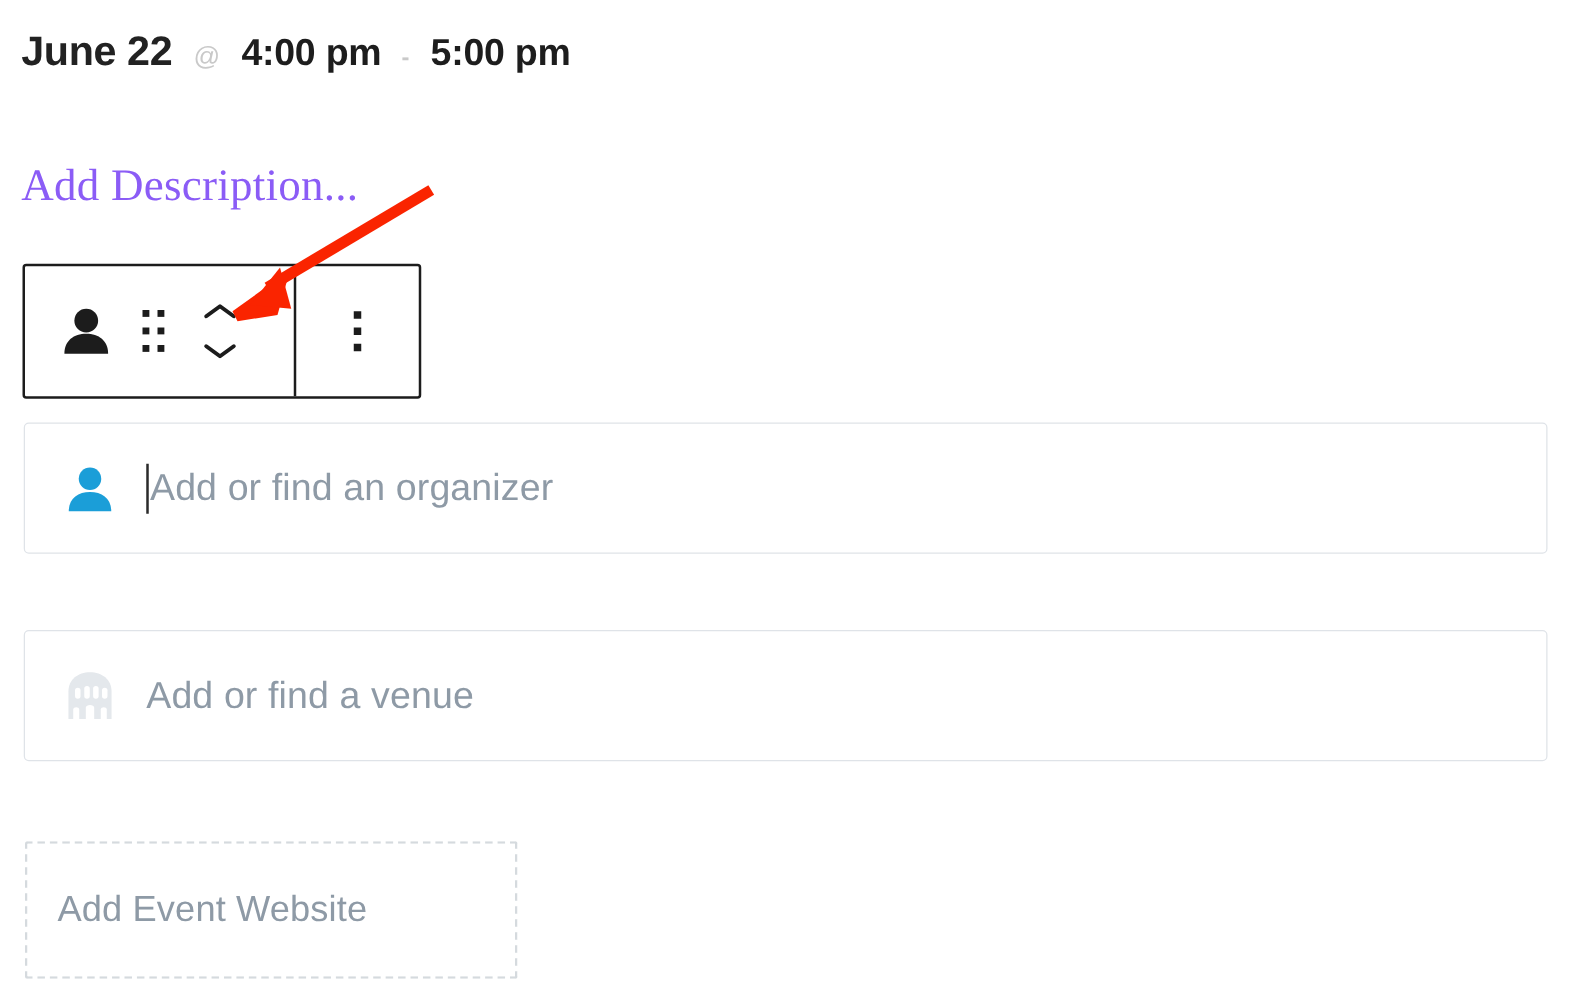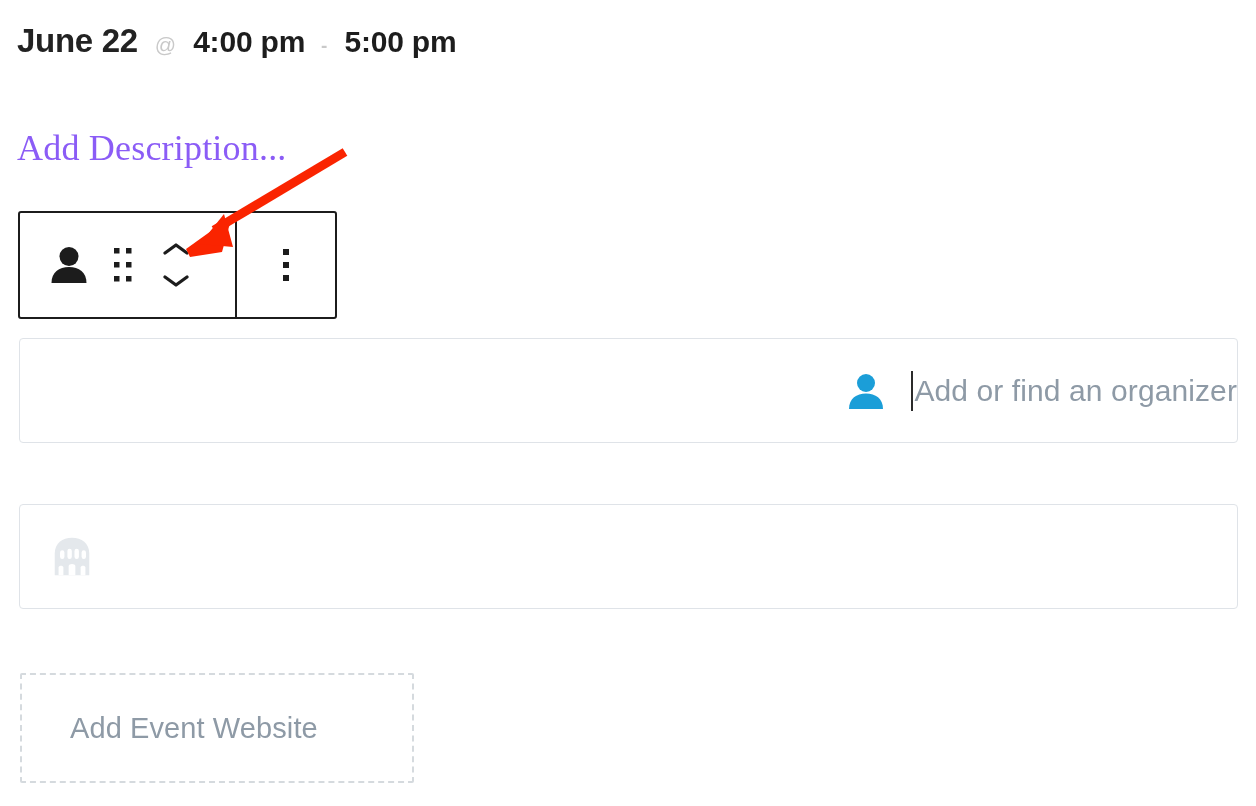--- a/index.html
+++ b/index.html
@@ -117,21 +117,21 @@
     position: absolute;
     left: 19px;
     width: 1219px;
     box-sizing: border-box;
     border: 1px solid #dfe3e8;
     border-radius: 4px;
     background: #ffffff;
     display: flex;
     align-items: center;
   }
-  .field-organizer { top: 338px; height: 105px; justify-content: flex-end; }
+  .field-organizer { top: 338px; height: 105px; }
   .field-venue     { top: 504px; height: 105px; }
 
   .field-icon {
     width: 46px;
     height: 46px;
     margin-left: 29px;
     flex: 0 0 auto;
     display: flex;
     align-items: center;
     justify-content: center;
@@ -165,21 +165,21 @@
     width: 394px;
     height: 110px;
     box-sizing: border-box;
     border: 2px dashed #d5dade;
     border-radius: 2px;
     display: flex;
     align-items: center;
     background: #ffffff;
   }
   .add-website-label {
-    margin-left: 48px;
+    margin-left: 24px;
     font-size: 29px;
     color: #8e9aa6;
     letter-spacing: 0.1px;
   }
 
   
   .annotation-arrow {
     position: absolute;
     left: 0;
     top: 0;
@@ -265,20 +265,21 @@
       <path d="M6 18 C6 8 14 2 24 2 C34 2 42 8 42 18 L42 41 L6 41 Z" fill="#e4e8ec"></path>
       <rect x="11.5" y="15" width="4.6" height="9" rx="2.3" fill="#ffffff"></rect>
       <rect x="19.2" y="13.5" width="4.6" height="10.5" rx="2.3" fill="#ffffff"></rect>
       <rect x="26.6" y="13.5" width="4.6" height="10.5" rx="2.3" fill="#ffffff"></rect>
       <rect x="34" y="15" width="4.6" height="9" rx="2.3" fill="#ffffff"></rect>
       <path d="M10 41 L10 33 C10 30.5 15 30.5 15 33 L15 41 Z" fill="#ffffff"></path>
       <path d="M20.5 41 L20.5 31.5 C20.5 28.5 27.5 28.5 27.5 31.5 L27.5 41 Z" fill="#ffffff"></path>
       <path d="M33 41 L33 33 C33 30.5 38 30.5 38 33 L38 41 Z" fill="#ffffff"></path>
     </svg>
   </span>
+  <span class="field-placeholder">Add or find a venue</span>
 </div>
 
 <div class="add-website">
   <span class="add-website-label">Add Event Website</span>
 </div>
 
 <svg class="annotation-arrow" viewBox="0 0 1256 806" aria-hidden="true">
   <line x1="345" y1="152" x2="214" y2="230" stroke="#fa2400" stroke-width="9" stroke-linecap="butt"></line>
   <polygon points="186,249 232,216 222,252 190,257" fill="#fa2400"></polygon>
   <polygon points="224,214 233,247 200,244" fill="#fa2400"></polygon>

